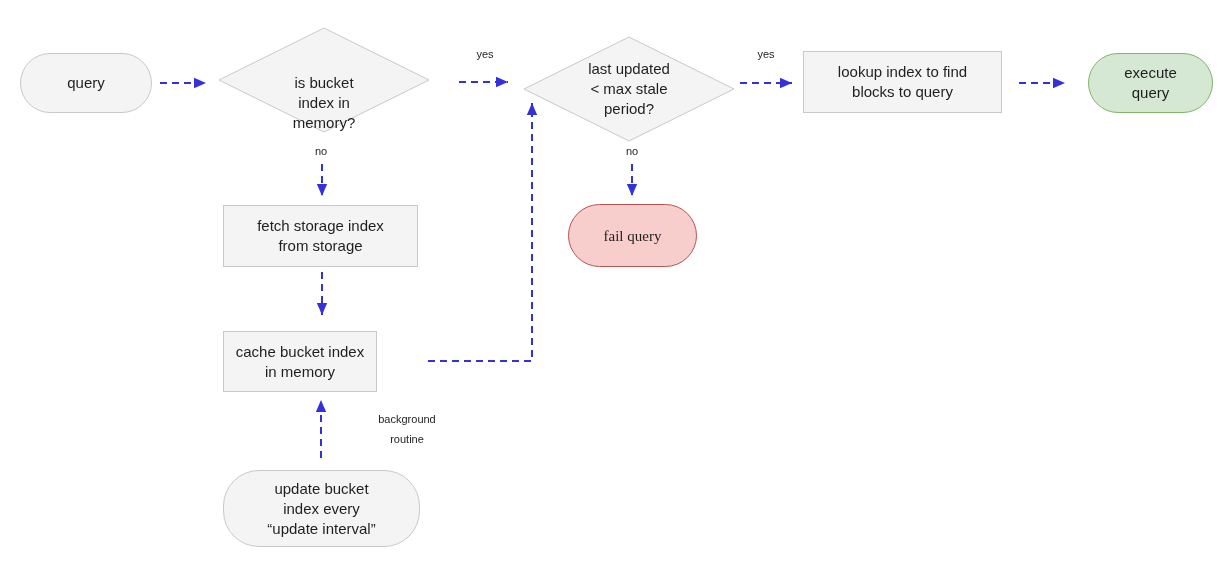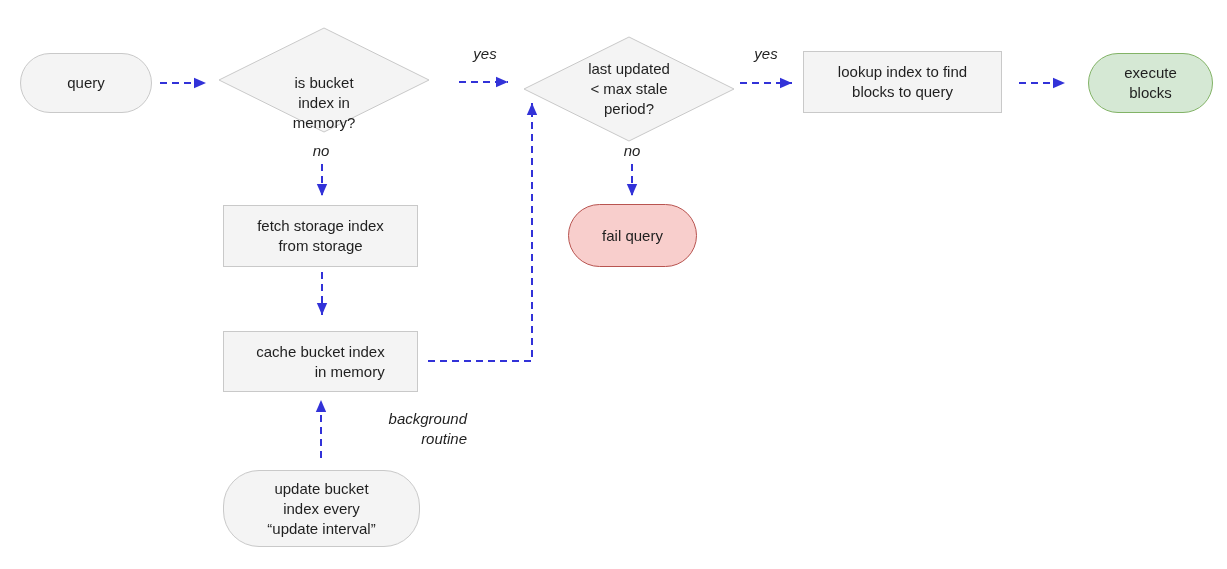--- a/index.html
+++ b/index.html
@@ -74,29 +74,28 @@
     z-index: 1;
   }
   .diamond-svg polygon {
     fill: var(--neutral-fill, #f4f4f4);
     stroke: var(--neutral-border, #c9c9c9);
     stroke-width: 1;
     vector-effect: non-scaling-stroke;
   }
   .edge-label {
     position: absolute;
-    font-style: italic;
-    font-size: 15px;
+    font-size: 11px;
     line-height: 20px;
     color: var(--text, #1f1f1f);
     text-align: center;
     white-space: pre-line;
     z-index: 3;
   }
-  .edge-label.left-align { text-align: right; }
+  .edge-label.left-align { text-align: center; }
 </style>
 </head>
 <body>
 
 <div class="canvas">
 
   <svg class="edges" viewBox="0 0 1227 569">
     <defs>
       <marker id="ah" viewBox="0 0 10 10" refX="10" refY="5" markerWidth="12" markerHeight="12" markerUnits="userSpaceOnUse" orient="auto">
         <path class="arrowhead-path" d="M 0 0.7 L 10 5 L 0 9.3 z"></path>
@@ -135,33 +134,33 @@
 period?</span>
   </div>
 
   <div class="node neutral" style="left:803px; top:51px; width:199px; height:62px;">
     <span class="node-label">lookup index to find
 blocks to query</span>
   </div>
 
   <div class="node success pill-30" style="left:1088px; top:53px; width:125px; height:60px;">
     <span class="node-label">execute
-blocks</span>
+query</span>
   </div>
 
   <div class="node neutral" style="left:223px; top:205px; width:195px; height:62px;">
     <span class="node-label">fetch storage index
 from storage</span>
   </div>
 
-  <div class="node danger pill-32" style="left:568px; top:204px; width:129px; height:63px;">
+  <div class="node danger pill-32" style="left:568px; top:204px; width:129px; height:63px;font-family:Liberation Serif, serif;">
     <span class="node-label">fail query</span>
   </div>
 
-  <div class="node neutral" style="left:223px; top:331px; width:195px; height:61px;text-align:right;">
+  <div class="node neutral" style="left:223px; top:331px; width:154px; height:61px;">
     <span class="node-label">cache bucket index
 in memory</span>
   </div>
 
   <div class="node neutral pill-36" style="left:223px; top:470px; width:197px; height:77px;">
     <span class="node-label">update bucket
 index every
 “update interval”</span>
   </div>
 

